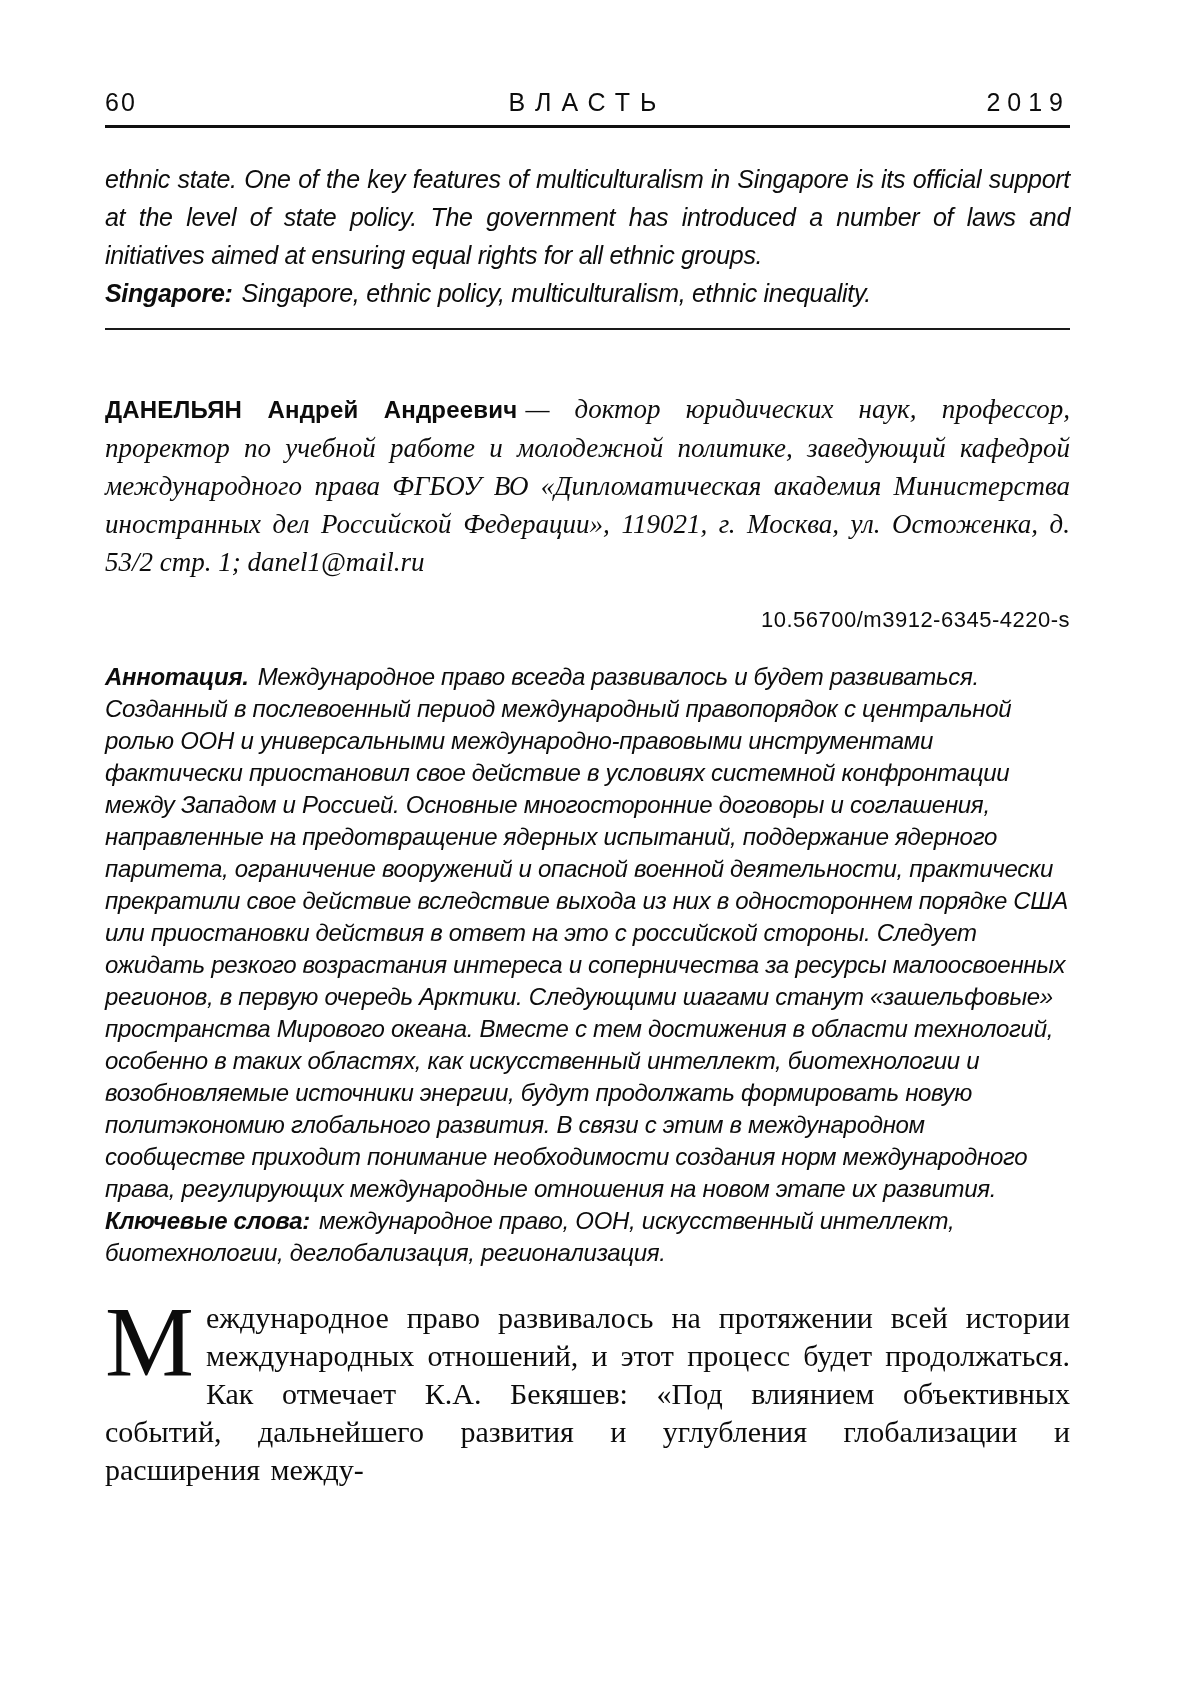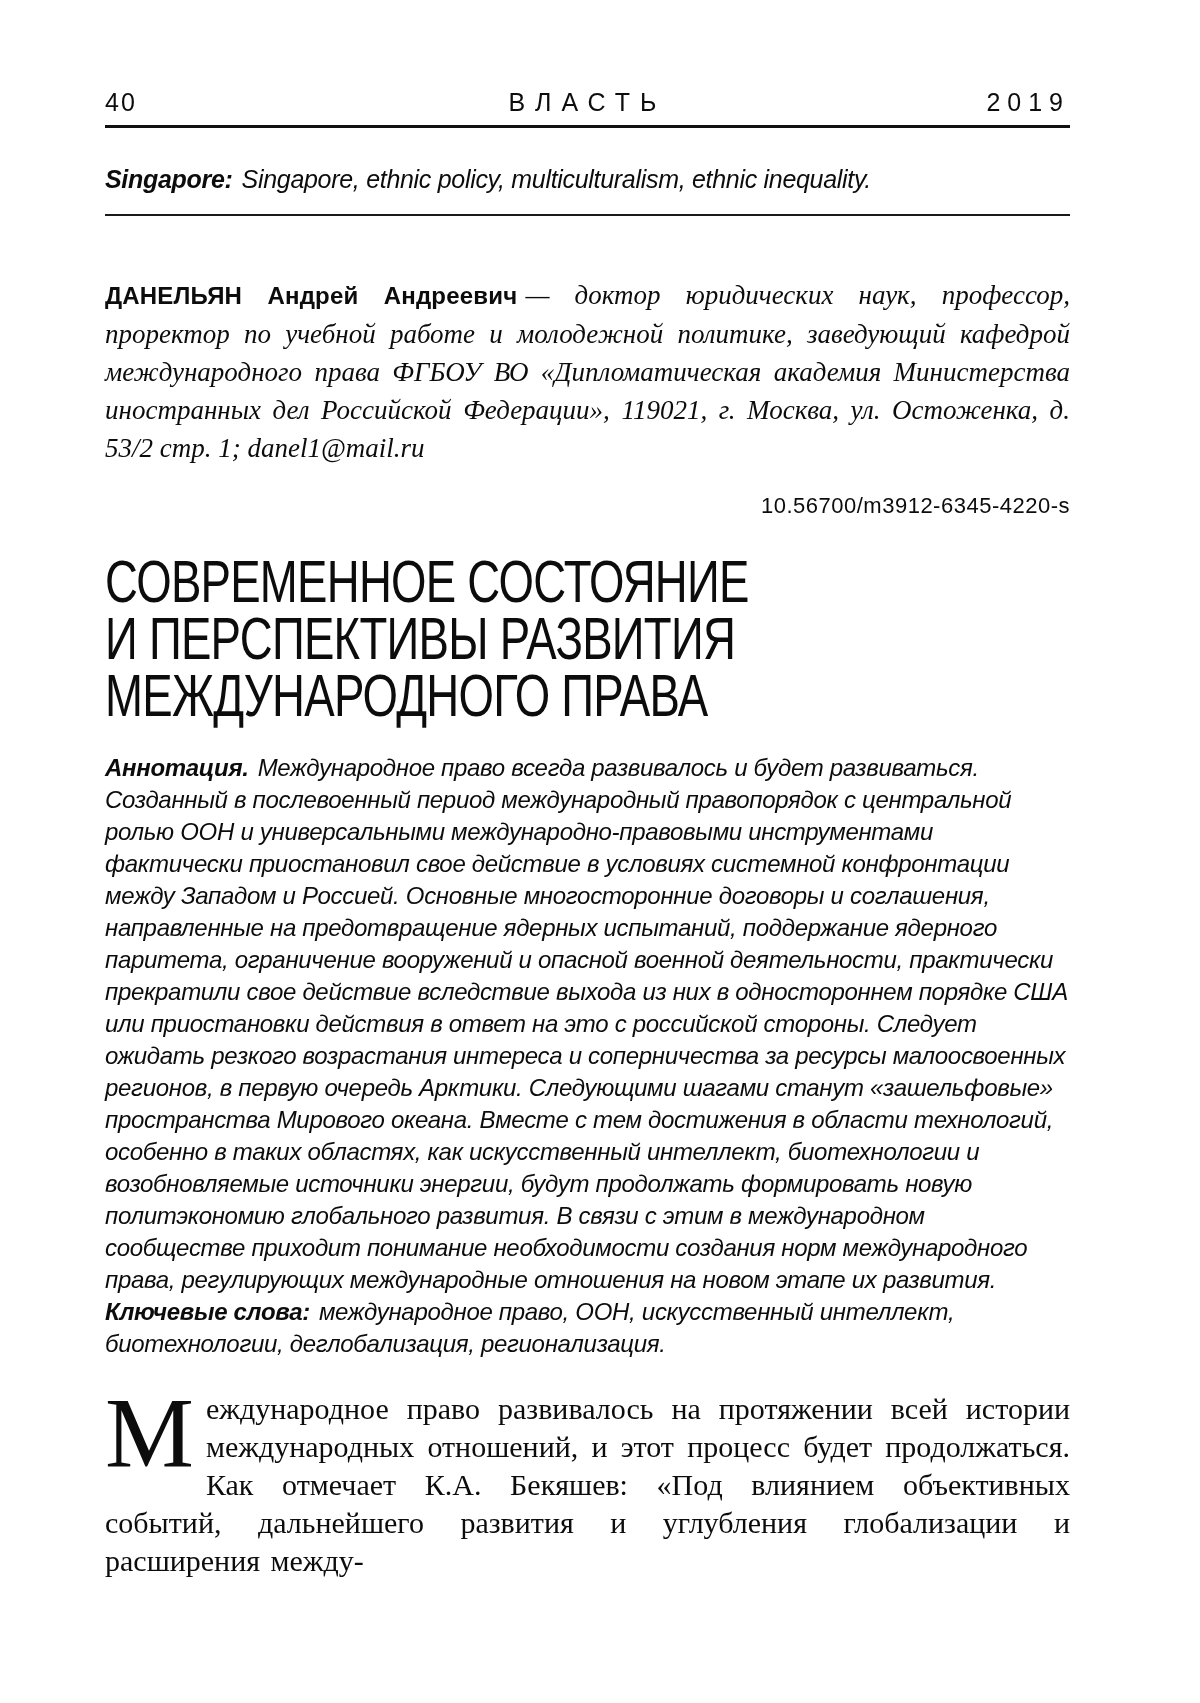--- a/index.html
+++ b/index.html
@@ -119,44 +119,40 @@
     padding:5px 12px 0 0;
     font-weight:400;
   }
 </style>
 </head>
 <body>
 
 <div class="page">
 
   <div class="header">
-    <span class="pageno">40</span>
+    <span class="pageno">60</span>
     <span class="journal">ВЛАСТЬ</span>
     <span class="year">2019</span>
   </div>
 
   <div class="abs-en">
+    <div>ethnic state. One of the key features of multiculturalism in Singapore is its official support at the level of state policy. The government has introduced a number of laws and initiatives aimed at ensuring equal rights for all ethnic groups.</div>
     <div class="kwline">
       <span class="kw-label">Singapore:</span><span>Singapore, ethnic policy, multiculturalism, ethnic inequality.</span>
     </div>
   </div>
 
   <div class="divider"></div>
 
   <div class="author">
     <span class="name">ДАНЕЛЬЯН Андрей Андреевич</span><span>— доктор юридических наук, профессор, проректор по учебной работе и молодежной политике, заведующий кафедрой международного права ФГБОУ ВО «Дипломатическая академия Министерства иностранных дел Российской Федерации», 119021, г. Москва, ул. Остоженка, д. 53/2 стр. 1; danel1@mail.ru</span>
   </div>
 
   <div class="doi">10.56700/m3912-6345-4220-s</div>
 
-  <div class="title">
-    <div class="tline">СОВРЕМЕННОЕ СОСТОЯНИЕ</div>
-    <div class="tline">И ПЕРСПЕКТИВЫ РАЗВИТИЯ</div>
-    <div class="tline">МЕЖДУНАРОДНОГО ПРАВА</div>
-  </div>
 
   <div class="abs-ru">
     <div>
       <span class="label">Аннотация.</span><span>Международное право всегда развивалось и будет развиваться. Созданный в послевоенный период международный правопорядок с центральной ролью ООН и универсальными международно-правовыми инструментами фактически приостановил свое действие в условиях системной конфронтации между Западом и Россией. Основные многосторонние договоры и соглашения, направленные на предотвращение ядерных испытаний, поддержание ядерного паритета, ограничение вооружений и опасной военной деятельности, практически прекратили свое действие вследствие выхода из них в одностороннем порядке США или приостановки действия в ответ на это с российской стороны. Следует ожидать резкого возрастания интереса и соперничества за ресурсы малоосвоенных регионов, в первую очередь Арктики. Следующими шагами станут «зашельфовые» пространства Мирового океана. Вместе с тем достижения в области технологий, особенно в таких областях, как искусственный интеллект, биотехнологии и возобновляемые источники энергии, будут продолжать формировать новую политэкономию глобального развития. В связи с этим в международном сообществе приходит понимание необходимости создания норм международного права, регулирующих международные отношения на новом этапе их развития.</span>
     </div>
     <div>
       <span class="label">Ключевые слова:</span><span>международное право, ООН, искусственный интеллект, биотехнологии, деглобализация, регионализация.</span>
     </div>
   </div>
 

